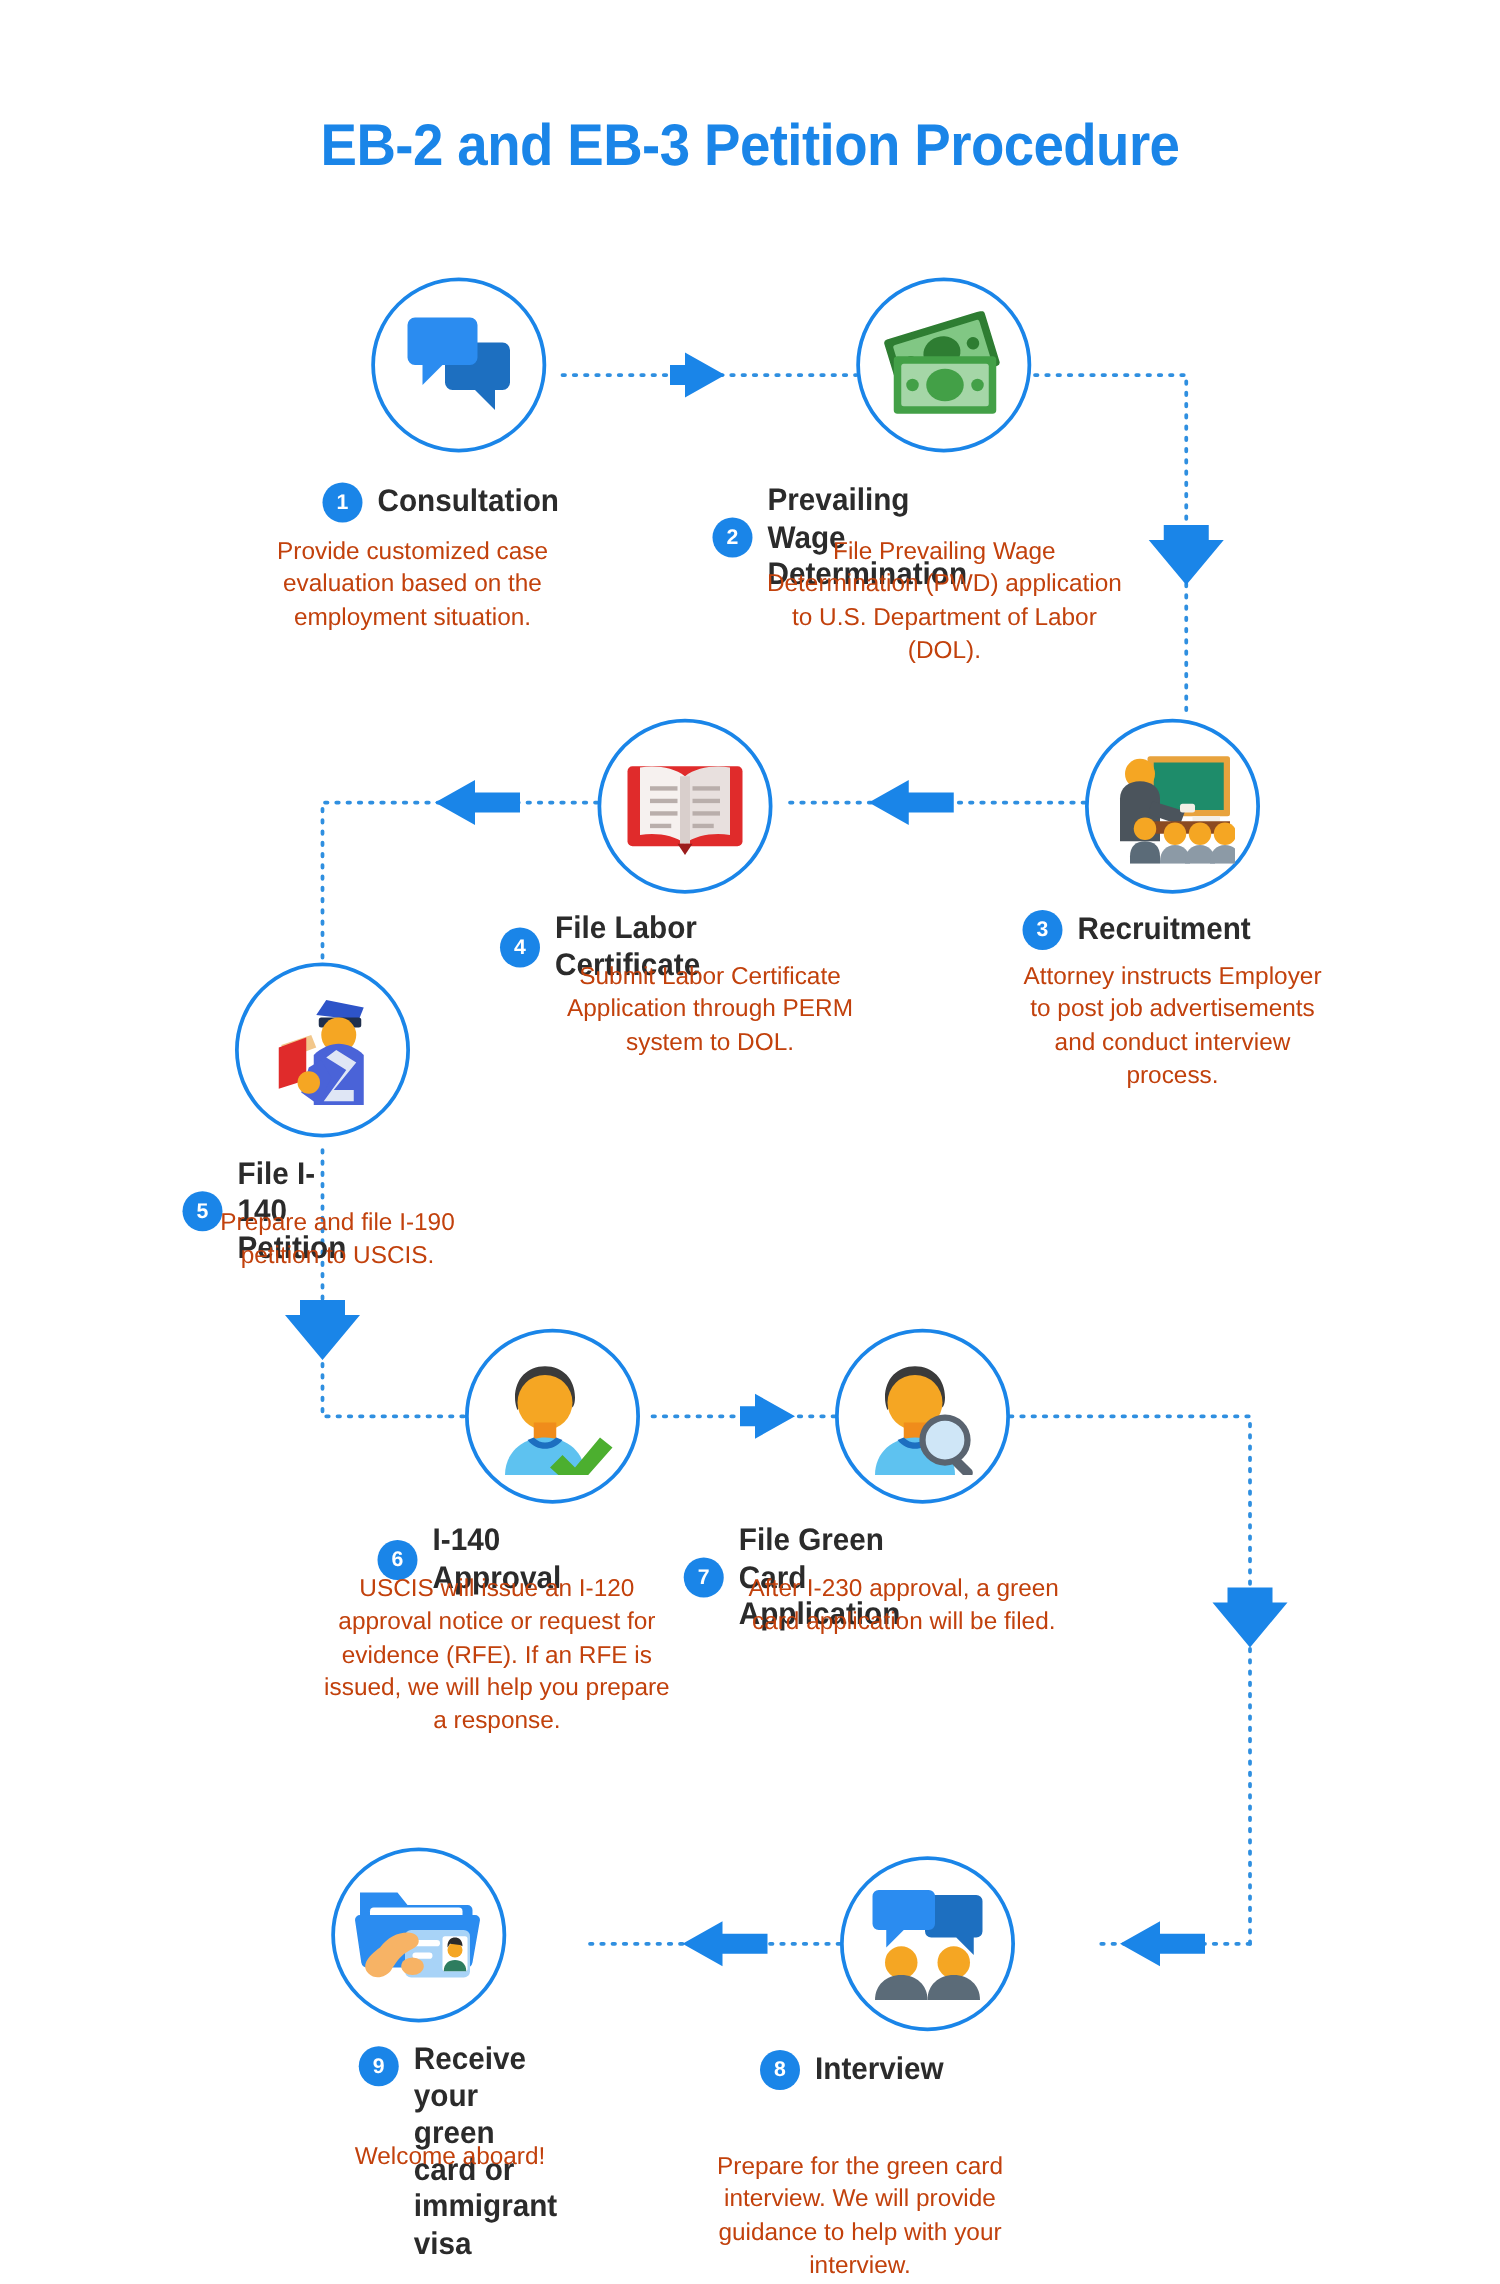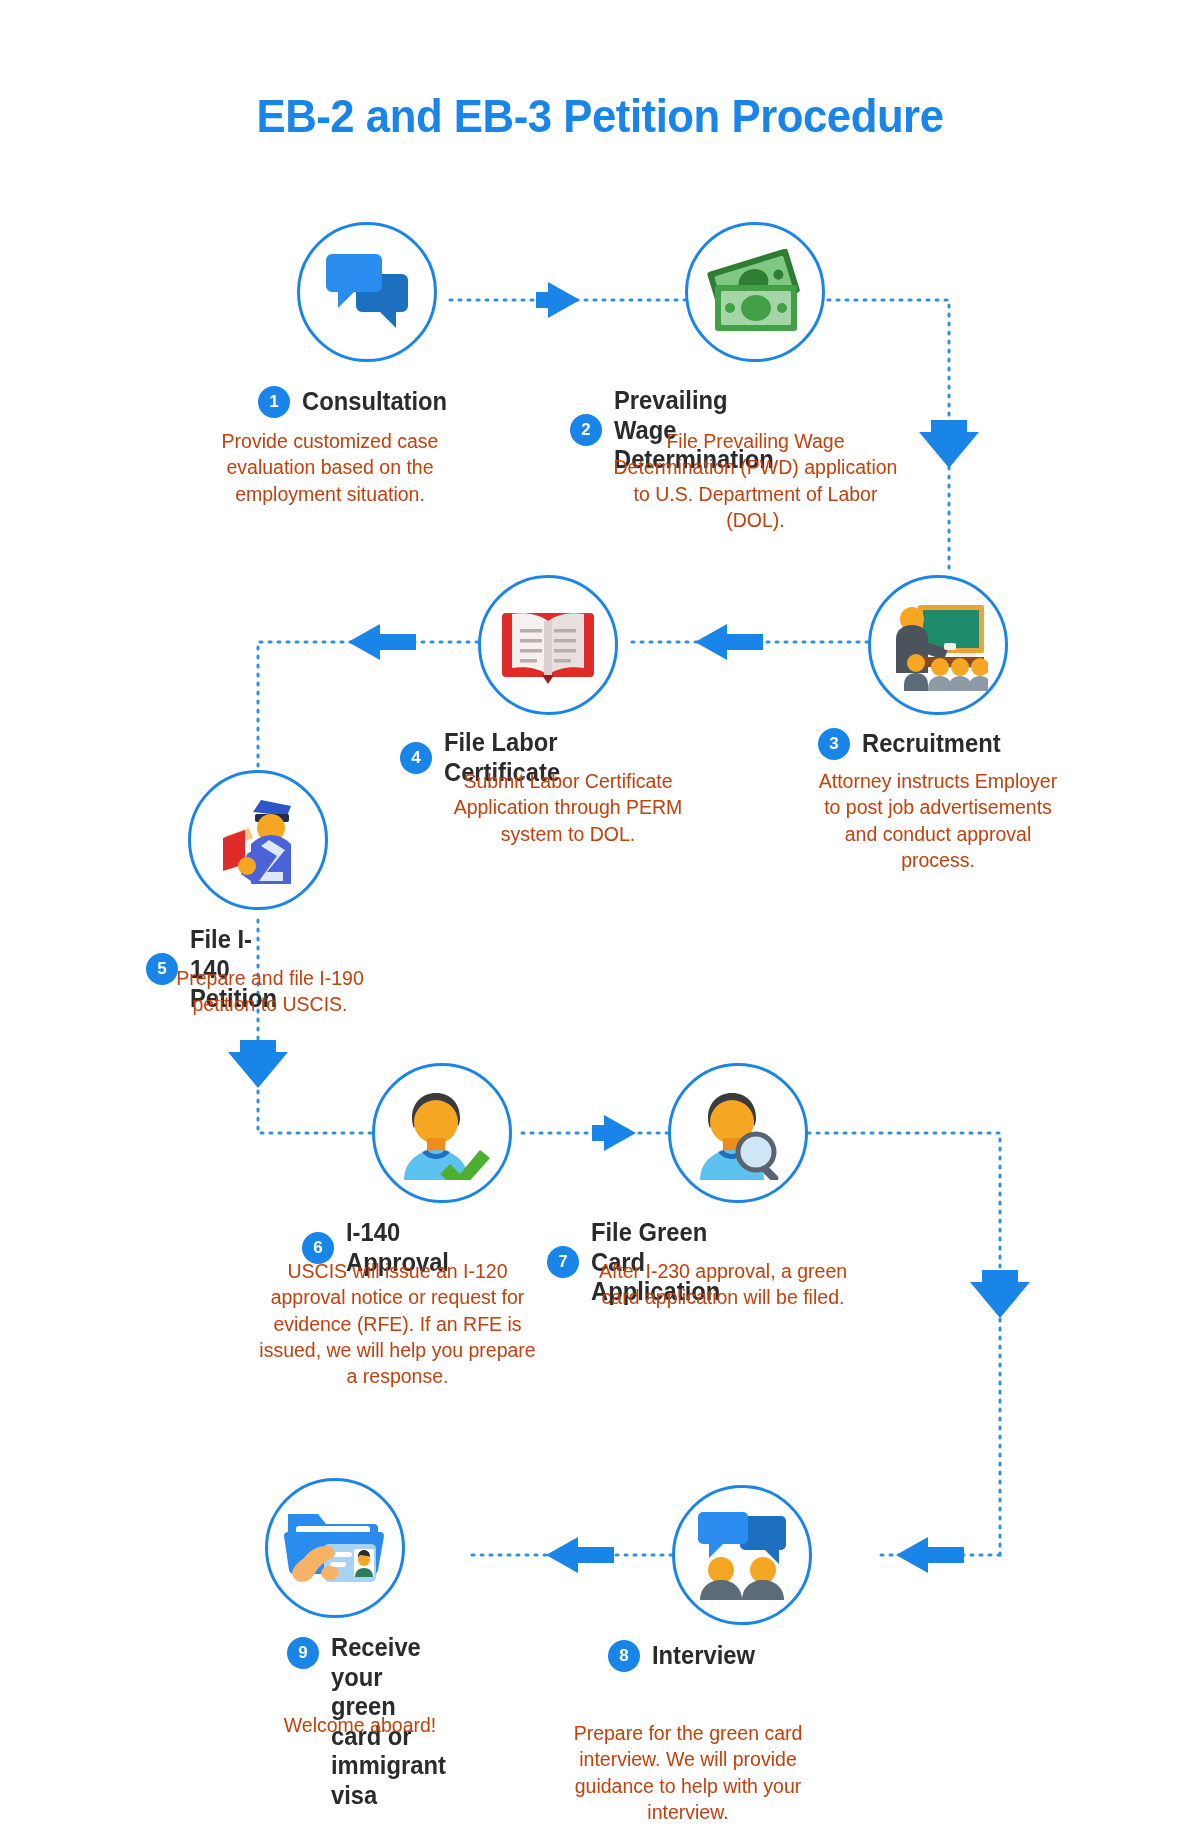--- a/index.html
+++ b/index.html
@@ -163,21 +163,21 @@
         <circle cx="72" cy="68" r="9" fill="#f5a623"></circle>
         <path fill="#8c9aa6" d="M60 90c0-8 5-13 12-13s12 5 12 13v2H60z"></path>
         <circle cx="92" cy="68" r="9" fill="#f5a623"></circle>
         <path fill="#8c9aa6" d="M80 90c0-8 5-13 12-13s12 5 12 13v2H80z"></path>
       </svg>
     </div>
     <div class="headline" style="left:818px; top:728px;">
       <div class="badge">3</div>
       <div class="step-title">Recruitment</div>
     </div>
-    <div class="desc" style="left:812px; top:768px; width:252px;">Attorney instructs Employer to post job advertisements and conduct approval process.</div>
+    <div class="desc" style="left:812px; top:768px; width:252px;">Attorney instructs Employer to post job advertisements and conduct interview process.</div>
   </div>
 
   <div class="node">
     <div class="circle" style="left:478px; top:575px; width:140px; height:140px;">
       <svg class="icon-svg" width="100" height="88" viewBox="0 0 100 88">
         <rect x="4" y="12" width="92" height="64" rx="4" fill="#e02b2b"></rect>
         <path fill="#f6f1ef" d="M50 20c-9-7-23-9-36-7v54c13-2 27 0 36 7z"></path>
         <path fill="#e8e0de" d="M50 20c9-7 23-9 36-7v54c-13-2-27 0-36 7z"></path>
         <path fill="#d9cfcc" d="M46 20h8v54h-8z"></path>
         <g fill="#b9aeab">

